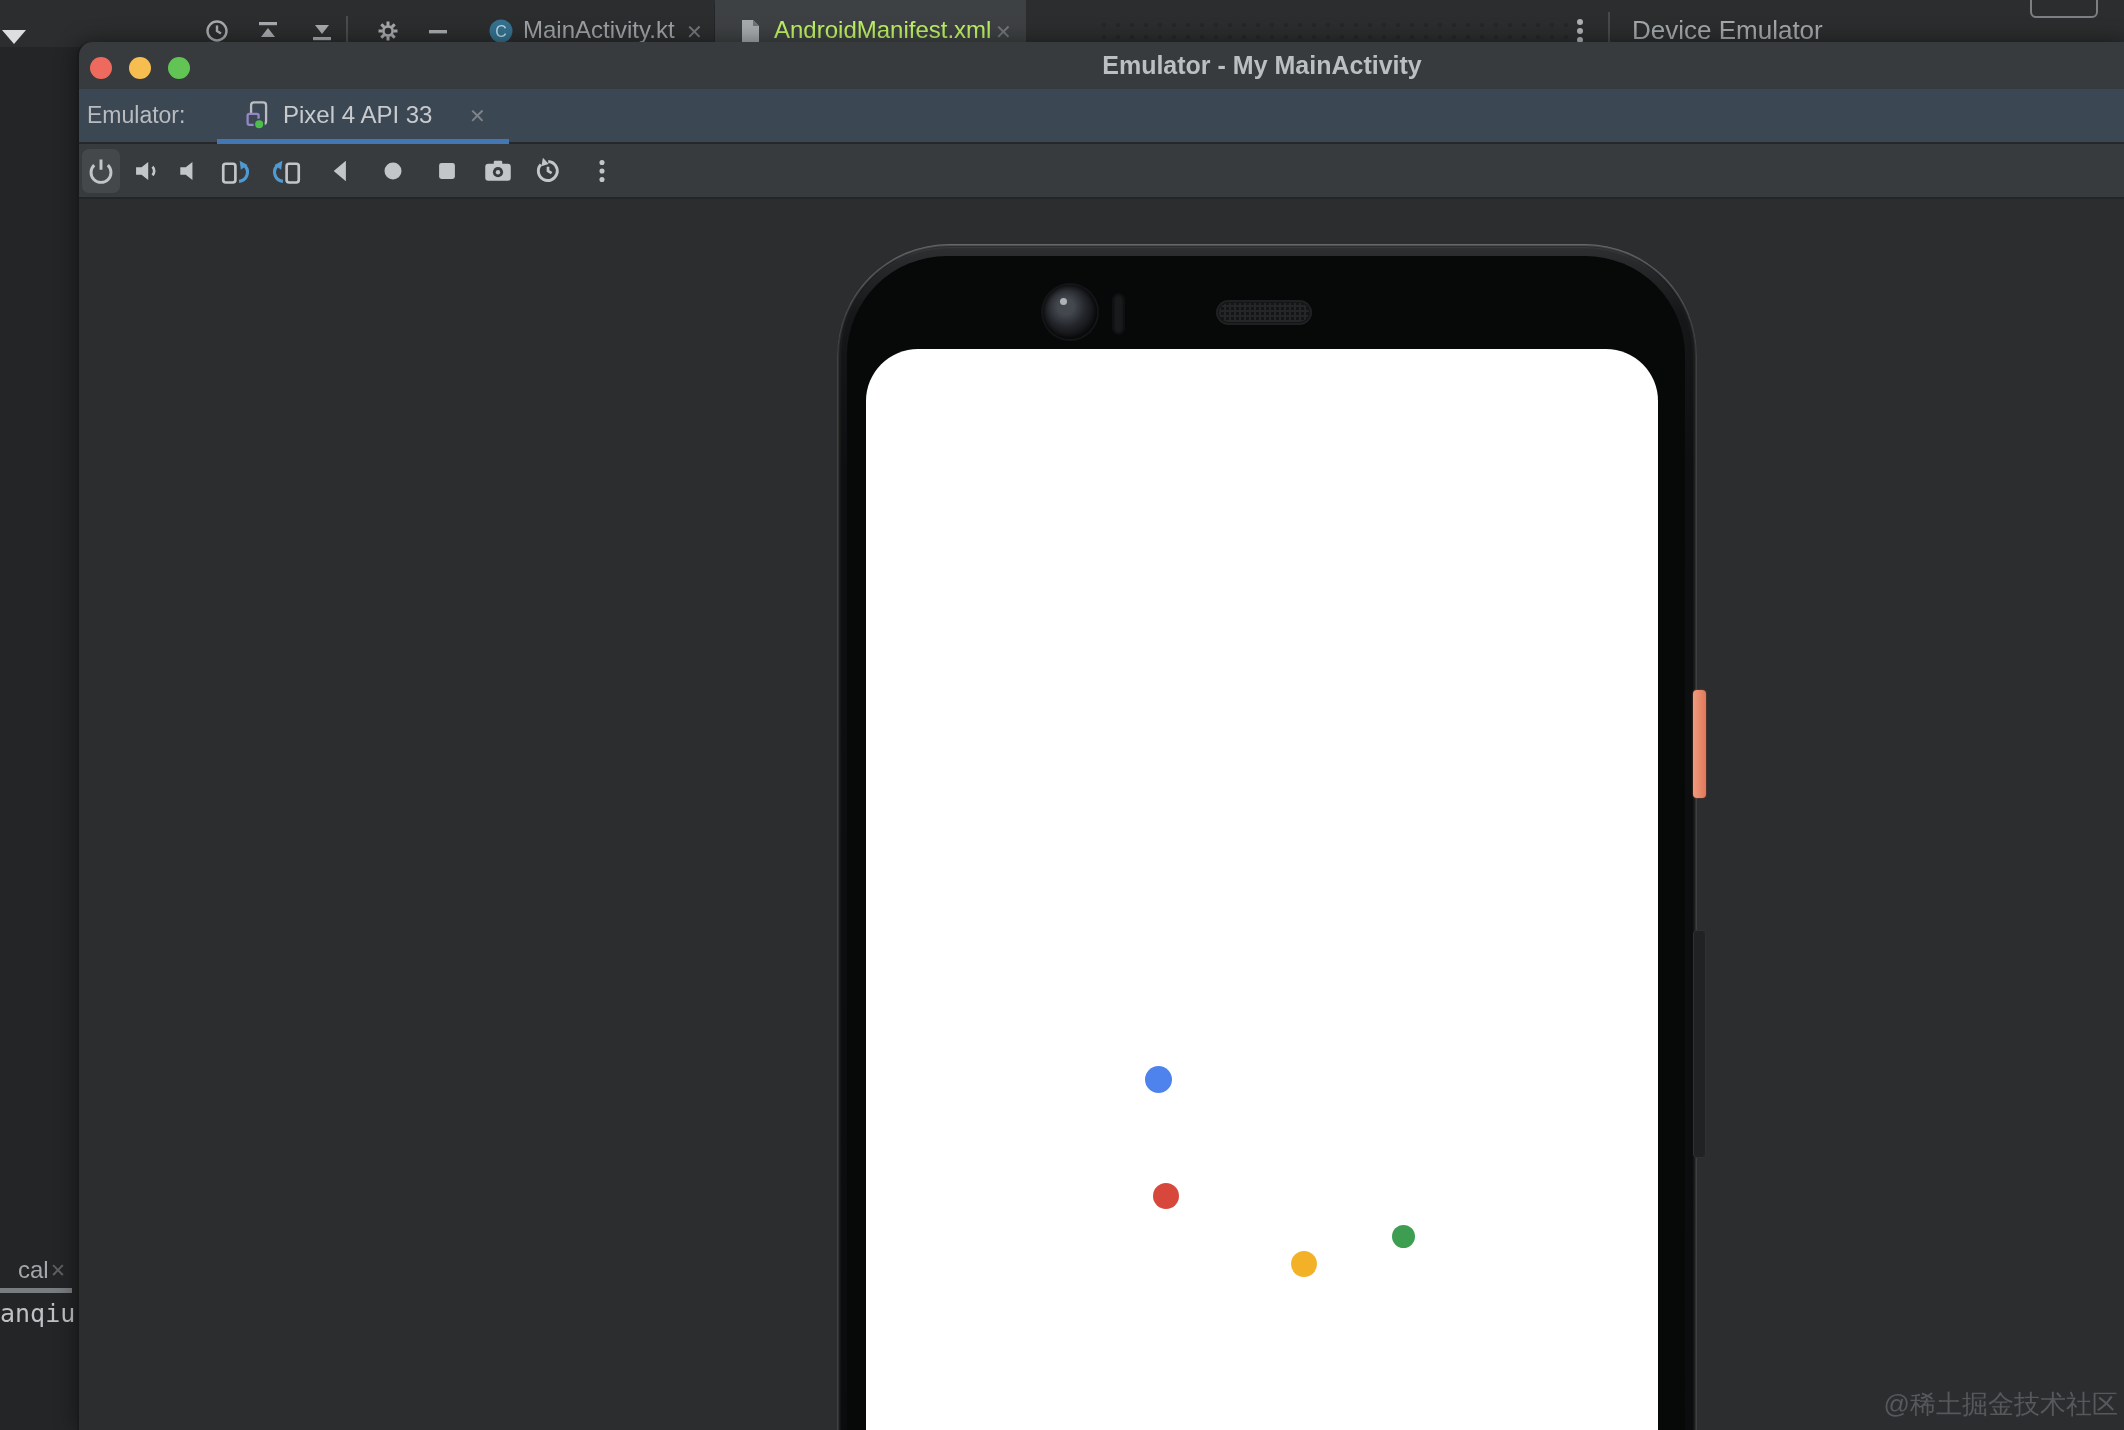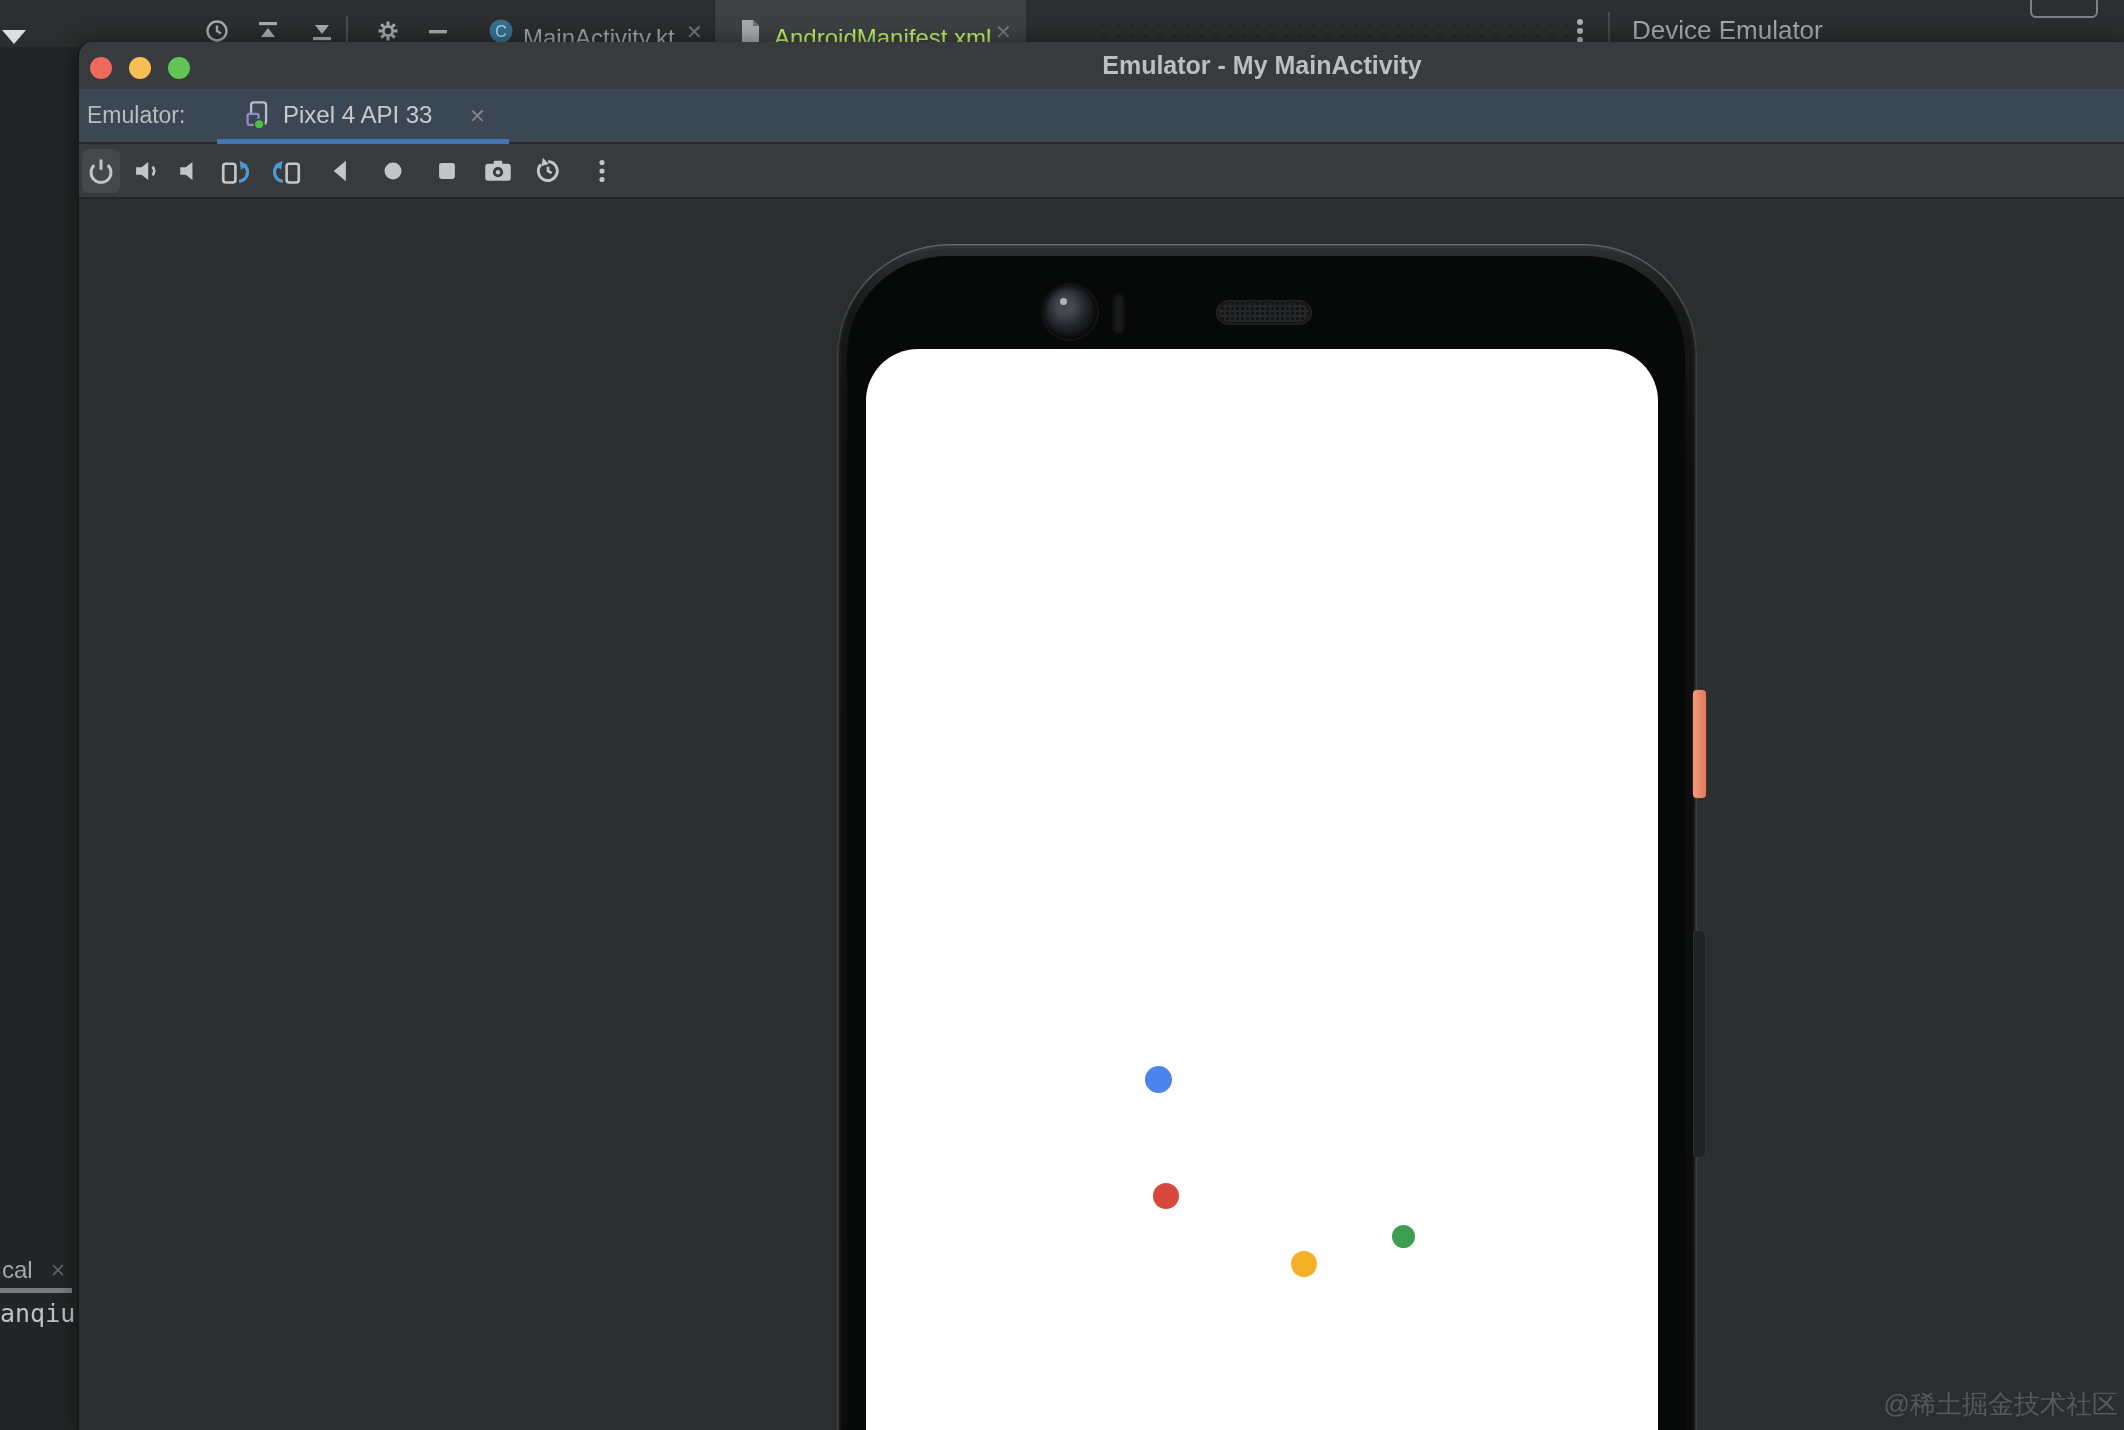--- a/index.html
+++ b/index.html
@@ -8,34 +8,34 @@
 
   
   .bg-topbar{position:absolute;left:0;top:0;width:2124px;height:47px;background:#2b2d2e;z-index:1;}
   .dd-triangle{position:absolute;left:2px;top:30px;width:0;height:0;
     border-left:12px solid transparent;border-right:12px solid transparent;border-top:14px solid #dcdedf;}
   .bicon{position:absolute;top:17px;width:26px;height:28px;}
   .vline{position:absolute;top:16px;width:2px;height:26px;background:#4a4c4e;}
   .etab{position:absolute;top:0;height:47px;}
   .etab.selected{background:#3e4143;}
   .etab .ticon{position:absolute;top:18px;width:26px;height:26px;}
-  .etab .tlabel{position:absolute;top:24px;font-size:24px;color:#9ea2a5;white-space:nowrap;}
+  .etab .tlabel{position:absolute;top:16px;font-size:24px;color:#9ea2a5;white-space:nowrap;}
   .etab.selected .tlabel{color:#bef264;}
   .etab .tclose{position:absolute;top:20px;font-size:20px;color:#73777a;}
   .tabsep{position:absolute;top:4px;width:1px;height:43px;background:#242628;}
   .dots-texture{position:absolute;left:1100px;top:20px;width:472px;height:26px;opacity:.55;
     background:radial-gradient(circle at 4px 5px,#202223 2px,transparent 2.6px);background-size:14px 12px;}
   .kebab{position:absolute;left:1576px;top:16px;width:8px;height:30px;}
   .kebab i{display:block;width:6px;height:6px;border-radius:50%;background:#afb2b5;margin:3px auto;}
   .dm-label{position:absolute;left:1632px;top:15px;font-size:26px;color:#a4a8ab;white-space:nowrap;}
   .tr-outline{position:absolute;left:2030px;top:-6px;width:64px;height:20px;border:2px solid #7d8083;border-radius:6px;}
 
   .bg-leftstrip{position:absolute;left:0;top:47px;width:77px;height:1383px;background:#232526;z-index:1;}
   .console-tab{position:absolute;left:0;top:1209px;width:77px;height:32px;}
-  .console-tab .clabel{position:absolute;left:2px;top:0;font-size:24px;color:#a4a7aa;}
+  .console-tab .clabel{position:absolute;left:18px;top:0;font-size:24px;color:#a4a7aa;}
   .console-tab .cclose{position:absolute;left:50px;top:3px;font-size:19px;color:#5e6164;}
   .console-underline{position:absolute;left:0;top:1241px;width:72px;height:5px;background:#7a7d7f;}
   .console-text{position:absolute;left:0;top:1252px;width:78px;overflow:hidden;font-family:"DejaVu Sans Mono","Liberation Mono",monospace;
     font-size:25px;color:#bfc2c4;white-space:nowrap;}
 
   
   .window{position:absolute;left:77px;top:42px;width:2047px;height:1388px;z-index:10;
     background:#2b2d2f;border-radius:14px 0 0 0;border-left:2px solid #191a1b;
     box-shadow:0 0 22px rgba(0,0,0,.45);overflow:hidden;}
   .titlebar{position:absolute;left:0;top:0;width:100%;height:47px;background:#383b3d;border-radius:14px 0 0 0;}

